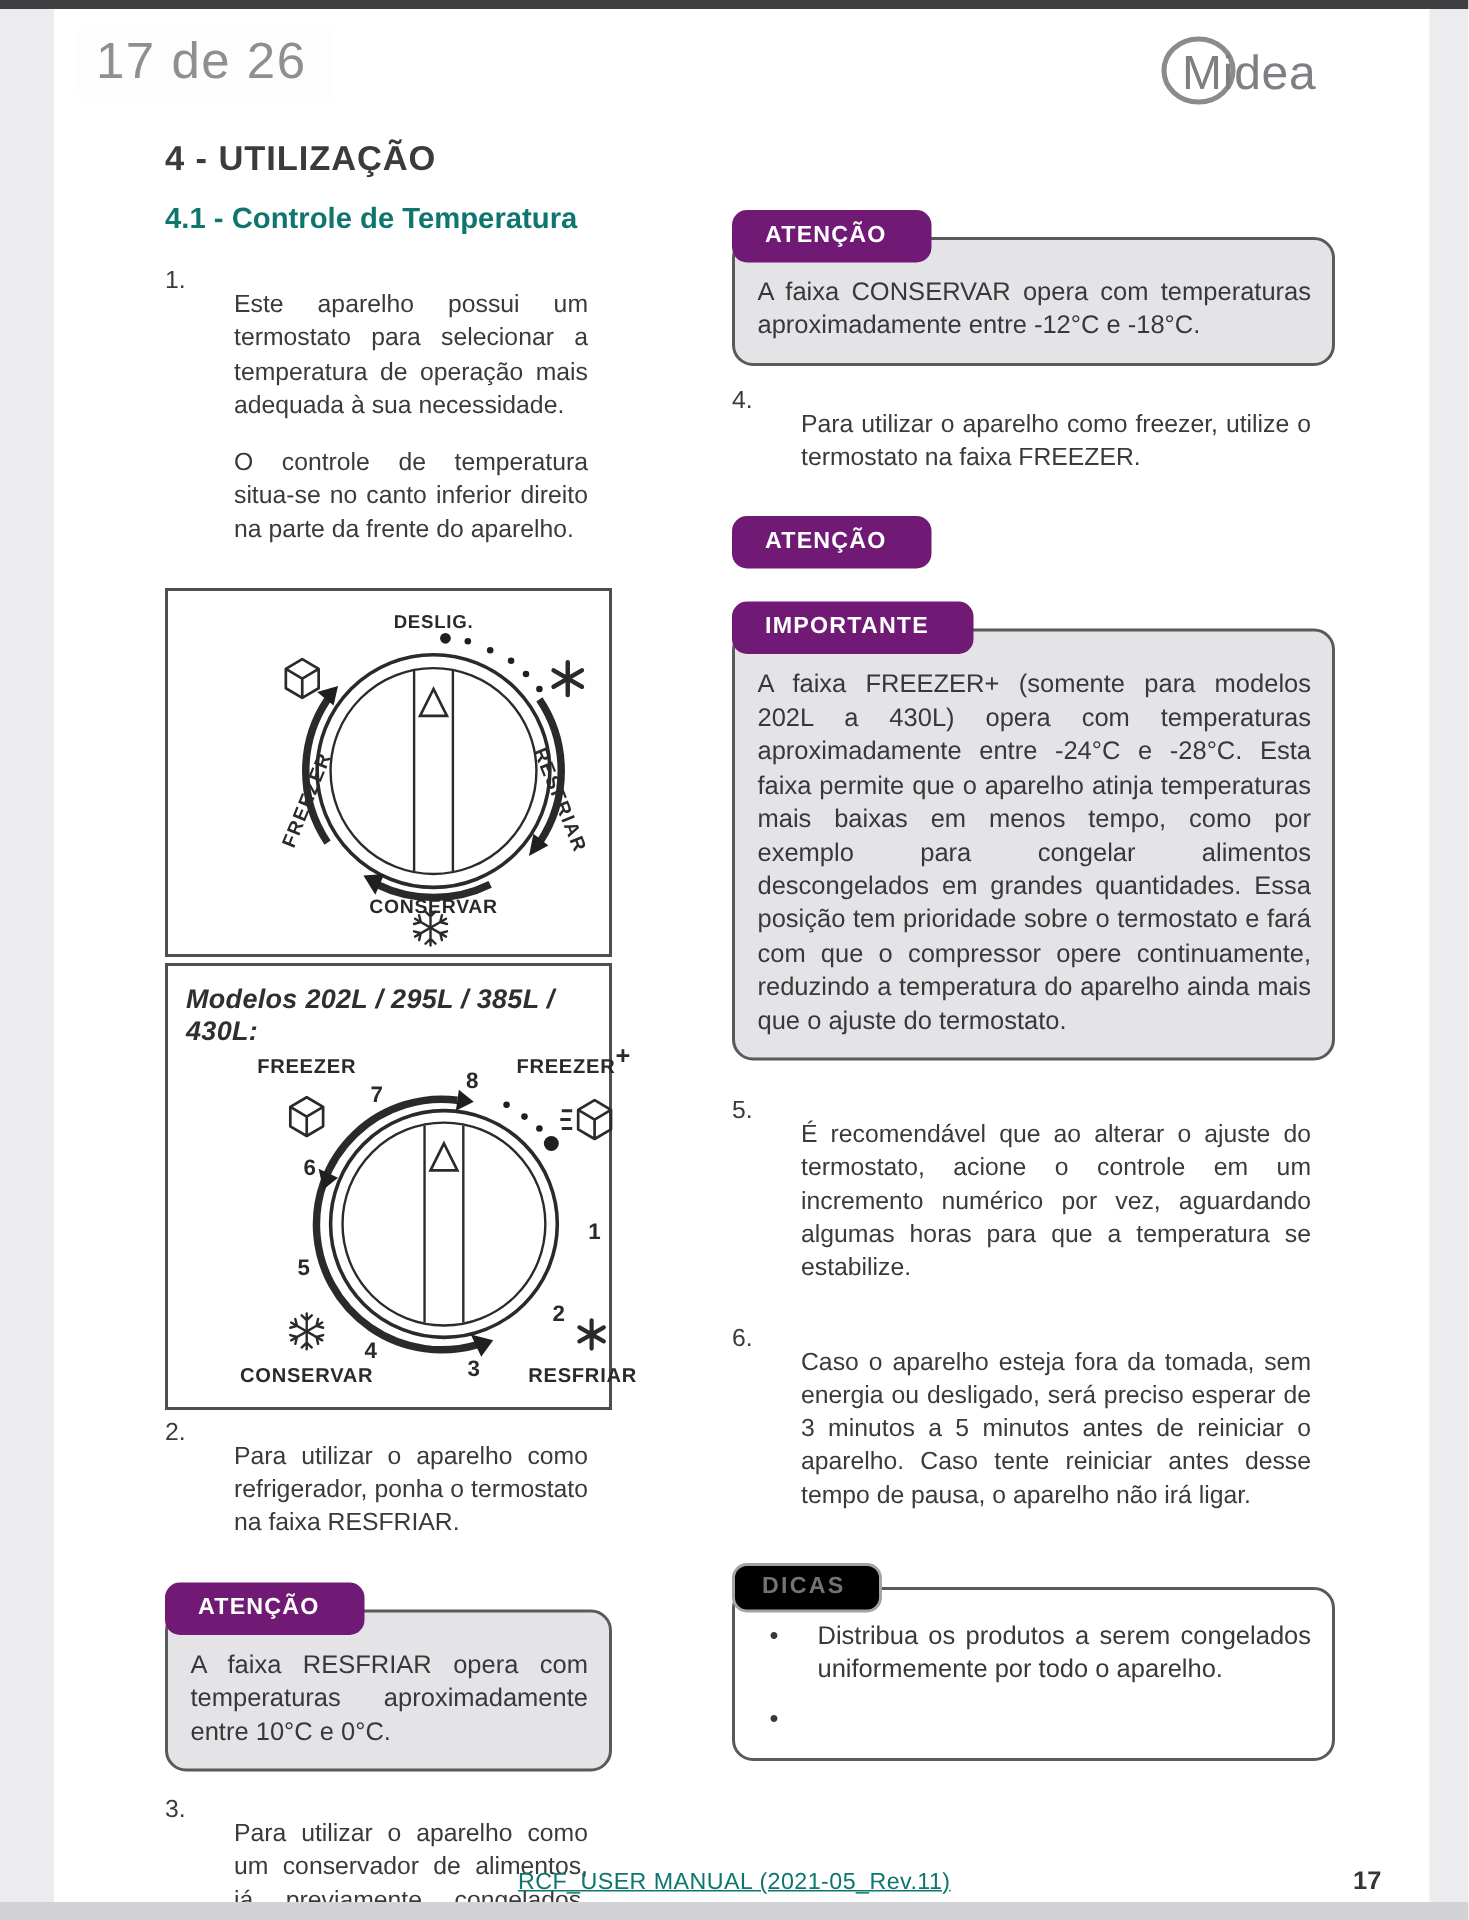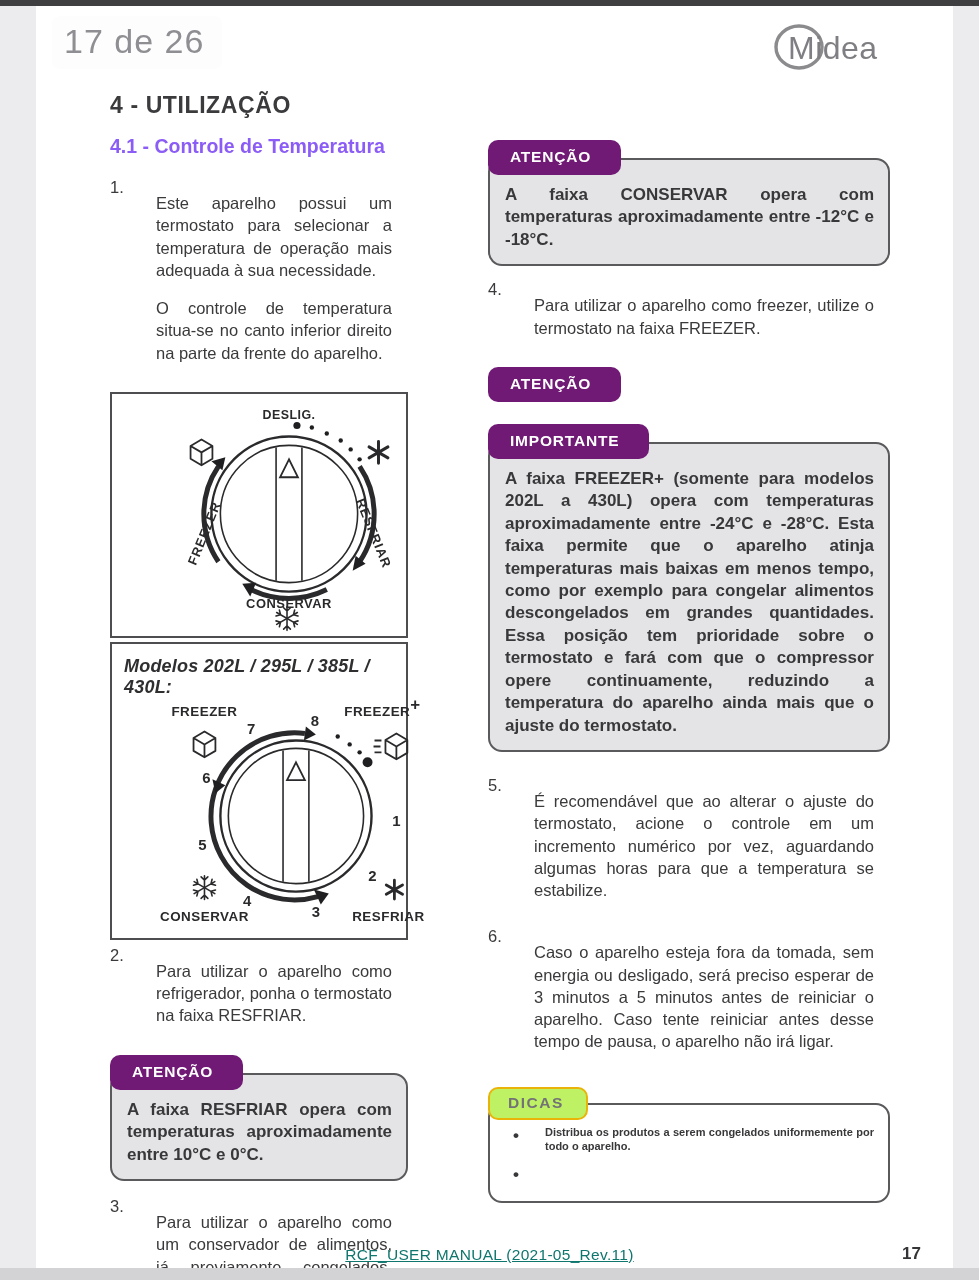--- a/index.html
+++ b/index.html
@@ -17,48 +17,48 @@
     position:absolute; left:52px; top:16px; z-index:2;
     font-size:34px; color:#8f8f93; background:#fdfdfe;
     padding:6px 18px 8px 12px; border-radius:8px; letter-spacing:1px;
   }
   .brand { position:absolute; right:76px; top:22px; z-index:2; }
 
   .col-left  { position:absolute; left:110px; top:92px;  width:298px; }
   .col-right { position:absolute; left:488px; top:140px; width:402px; }
 
   h1.section-title { margin:0 0 16px; font-size:23px; font-weight:bold; color:#3b3b3d; letter-spacing:0.6px; }
-  h2.subsection-title { margin:0 0 18px; font-size:19.5px; font-weight:bold; color:#8b5cf6; }
+  h2.subsection-title { margin:0 0 18px; font-size:19.5px; font-weight:bold; color:#0f766e; }
 
   .li { display:flex; margin:0 0 12px; }
   .li-num { flex:none; width:30px; font-size:16.5px; line-height:1.35; }
   .li-text { flex:1; }
   .li-text p { margin:16px; font-size:16.5px; line-height:1.35; text-align:justify; }
 
   .callout { position:relative; margin:0 0 14px; }
   .callout-tab {
     position:relative; z-index:2; display:inline-block;
     background:#701a75; color:#ffffff; font-weight:bold; font-size:15.5px;
     letter-spacing:0.8px; padding:8px 30px 9px 22px; border-radius:10px;
   }
   .callout-body {
     position:relative; z-index:1; margin-top:-17px;
     background:#e4e4e6; border:2px solid #5a5a5d; border-radius:14px;
     padding:24px 14px 13px 15px;
-    font-size:17px; line-height:1.32; text-align:justify; color:#38383a;font-weight:bold;
+    font-size:17px; line-height:1.32; text-align:justify; color:#38383a;
   }
   .callout.dicas .callout-tab {
-    background:#bef264; color:#737376; border:2px solid #eab308;
+    background:#000000; color:#737376; border:2px solid #a3a3a3;
     padding:5px 22px 6px 18px; letter-spacing:1.5px;
   }
   .callout.dicas .callout-body { background:#ffffff; padding-top:20px; }
   .tip { display:flex; margin:0 0 10px; }
   .tip:last-child { margin-bottom:2px; }
   .tip-dot { flex:none; width:32px; padding-left:8px; font-size:17px; }
-  .tip-text { flex:1; font-size:11px; line-height:1.32; text-align:justify; }
+  .tip-text { flex:1; font-size:17px; line-height:1.32; text-align:justify; }
 
   .diagram-box {
     border:2px solid #4e4e50; background:#fff; margin:0 0 4px; padding:8px 0 0;
   }
   .diagram-title {
     font-style:italic; font-weight:bold; font-size:18px; color:#2f2f31;
     padding:4px 0 0 12px; letter-spacing:0.2px;
   }
   .diagram-box svg { display:block; }
 

